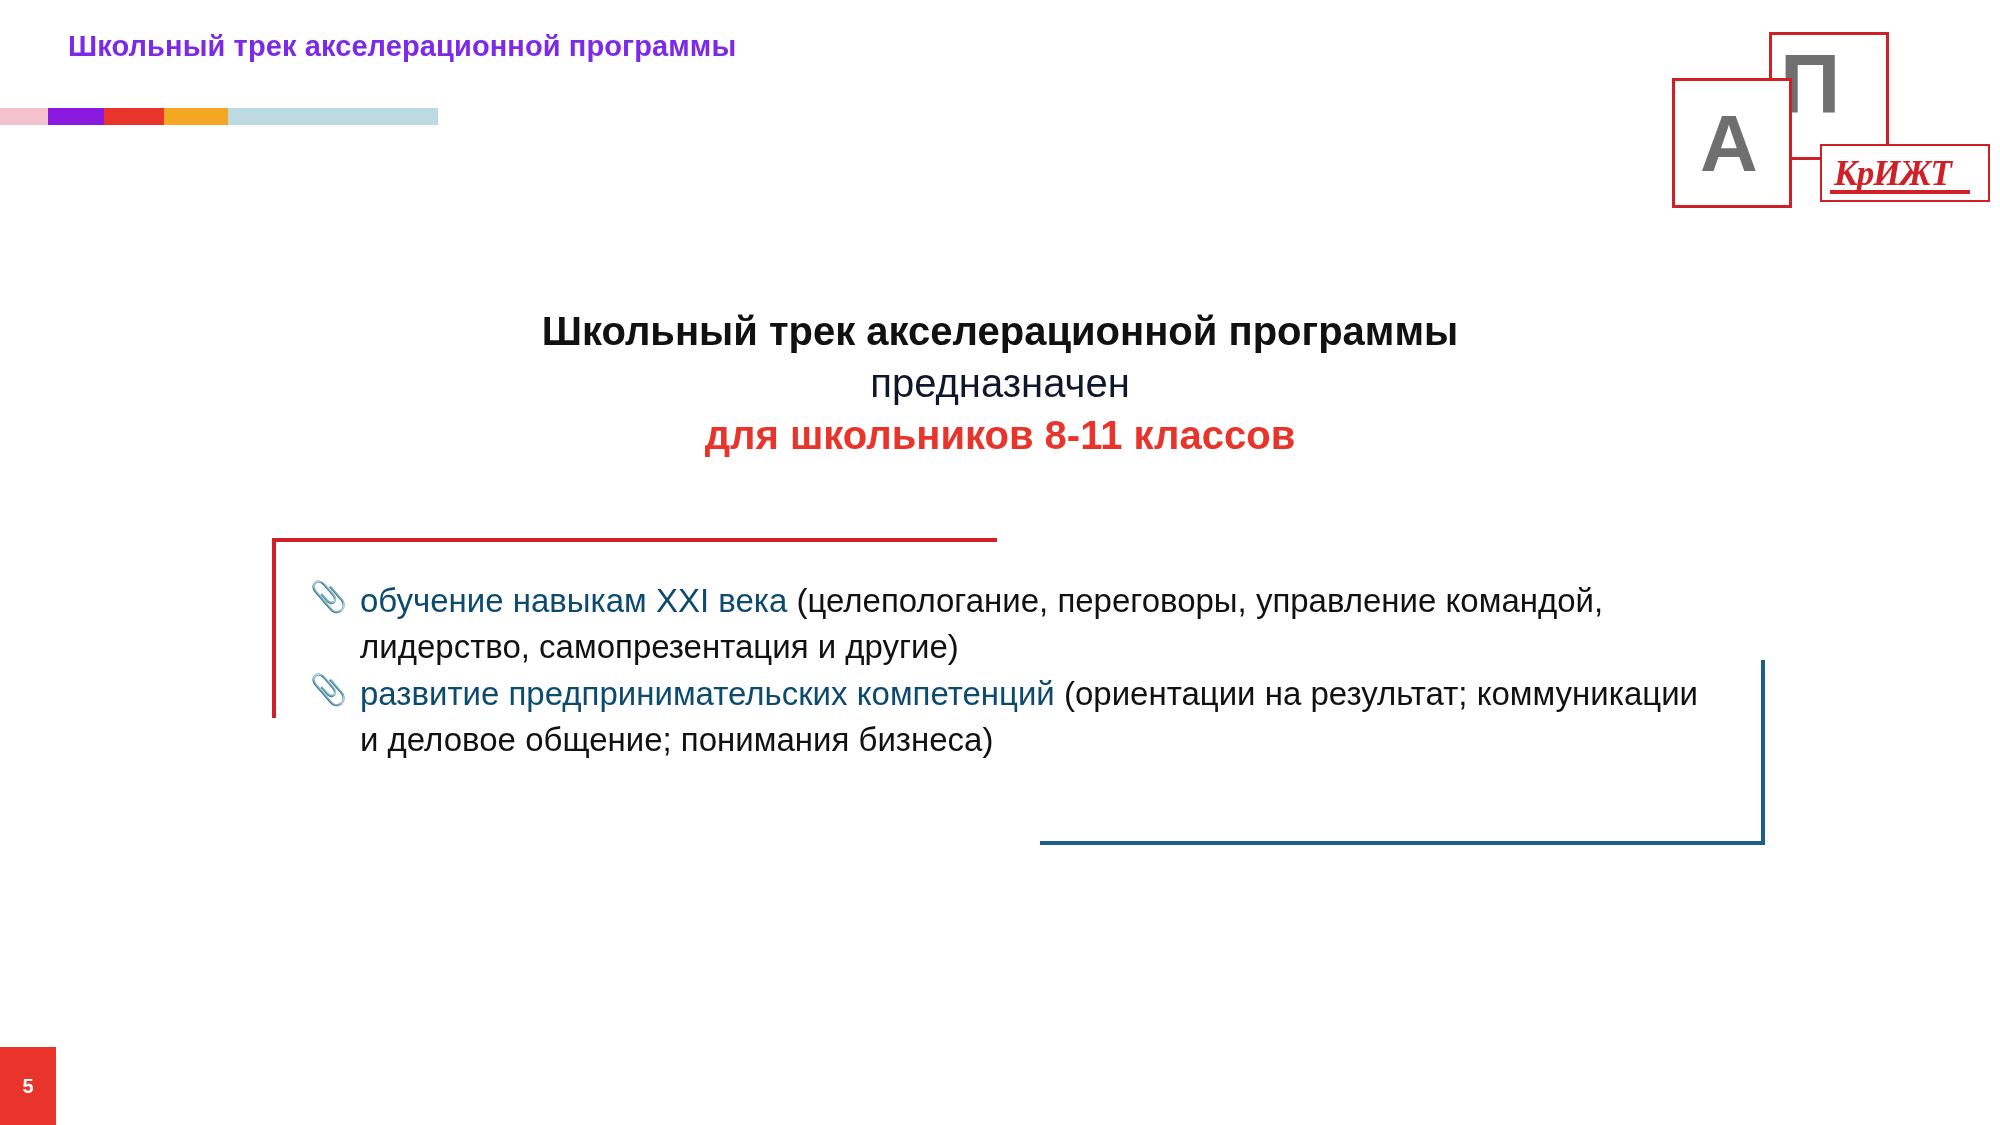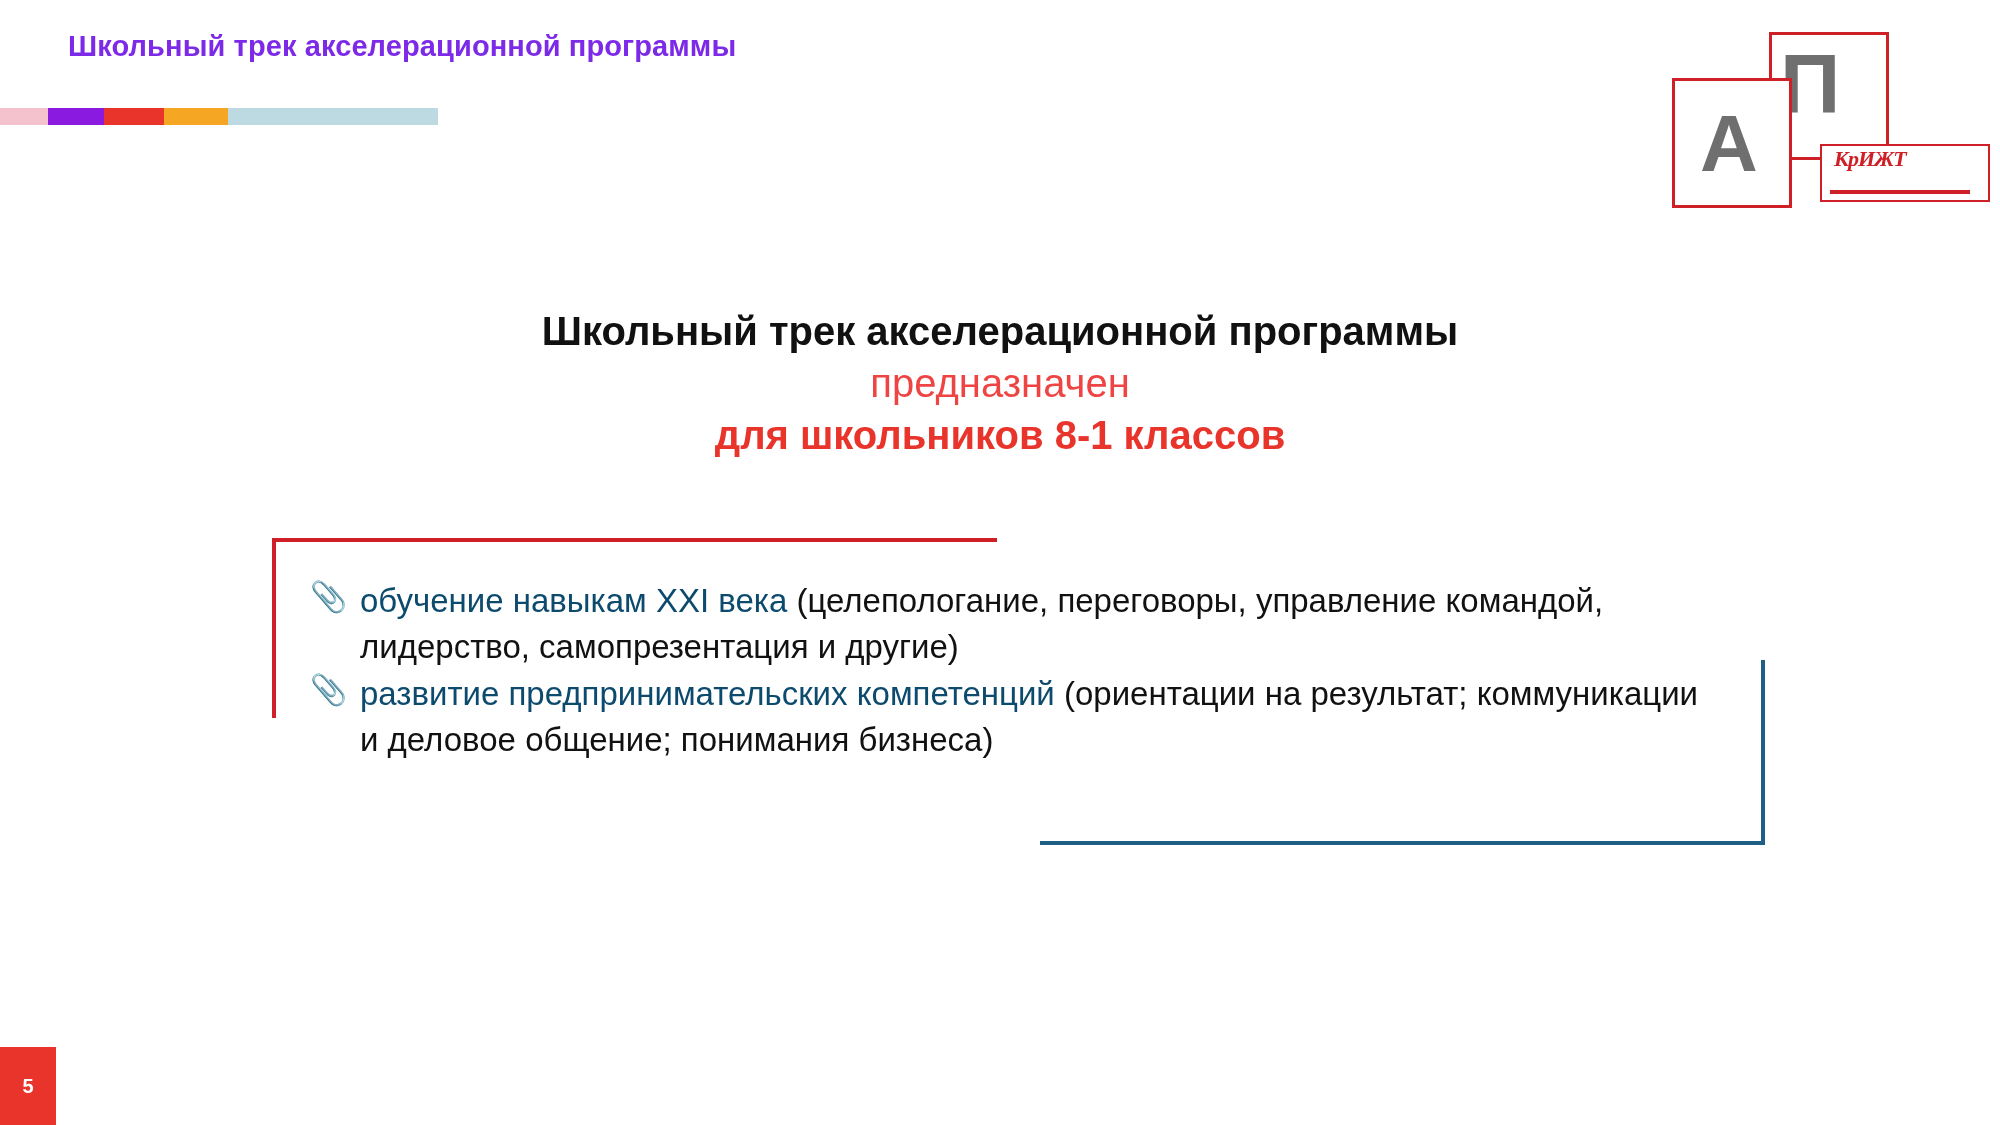--- a/index.html
+++ b/index.html
@@ -89,25 +89,25 @@
     top: 112px;
     width: 170px;
     height: 58px;
     background: #ffffff;
     border: 2px solid #cf2027;
     box-sizing: border-box;
   }
   .logo-krijt-text {
     position: absolute;
     left: 12px;
-    top: 0;
+    top: 8px;
     font-family: "Liberation Serif", serif;
     font-style: italic;
     font-weight: bold;
-    font-size: 22px;
+    font-size: 35px;
     color: #cf2027;
     letter-spacing: -1px;
     white-space: nowrap;
   }
   .logo-krijt-underline {
     position: absolute;
     left: 8px;
     top: 44px;
     width: 140px;
     height: 4px;
@@ -118,21 +118,21 @@
   .main-heading {
     position: absolute;
     left: 0;
     top: 305px;
     width: 2000px;
     text-align: center;
     font-size: 40px;
     line-height: 1.30;
   }
   .mh-line1 { font-weight: bold; color: #111111; display: block; }
-  .mh-line2 { font-weight: normal; color: #ef4444; display: block; }
+  .mh-line2 { font-weight: normal; color: #0f172a; display: block; }
   .mh-line3 { font-weight: bold; color: #e8342a; display: block; }
 
   
   .bracket-red {
     position: absolute;
     left: 272px;
     top: 538px;
     width: 725px;
     height: 180px;
     border-top: 4px solid #cf2027;
@@ -216,21 +216,21 @@
   <div class="logo-letter-a">А</div>
   <div class="logo-krijt">
     <div class="logo-krijt-text">КрИЖТ</div>
     <div class="logo-krijt-underline"></div>
   </div>
 </div>
 
 <div class="main-heading">
   <span class="mh-line1">Школьный трек акселерационной программы</span>
   <span class="mh-line2">предназначен</span>
-  <span class="mh-line3">для школьников 8-1 классов</span>
+  <span class="mh-line3">для школьников 8-11 классов</span>
 </div>
 
 <div class="bracket-red"></div>
 <div class="bracket-blue"></div>
 
 <div class="body-block">
   <ul class="bullet-list">
     <li class="bullet-item">
       <span class="clip-icon">📎</span>
       <span class="red-text">обучение навыкам XXI века</span><span class="dark-text"> (целепологание, переговоры, управление командой, лидерство, самопрезентация и другие)</span>

